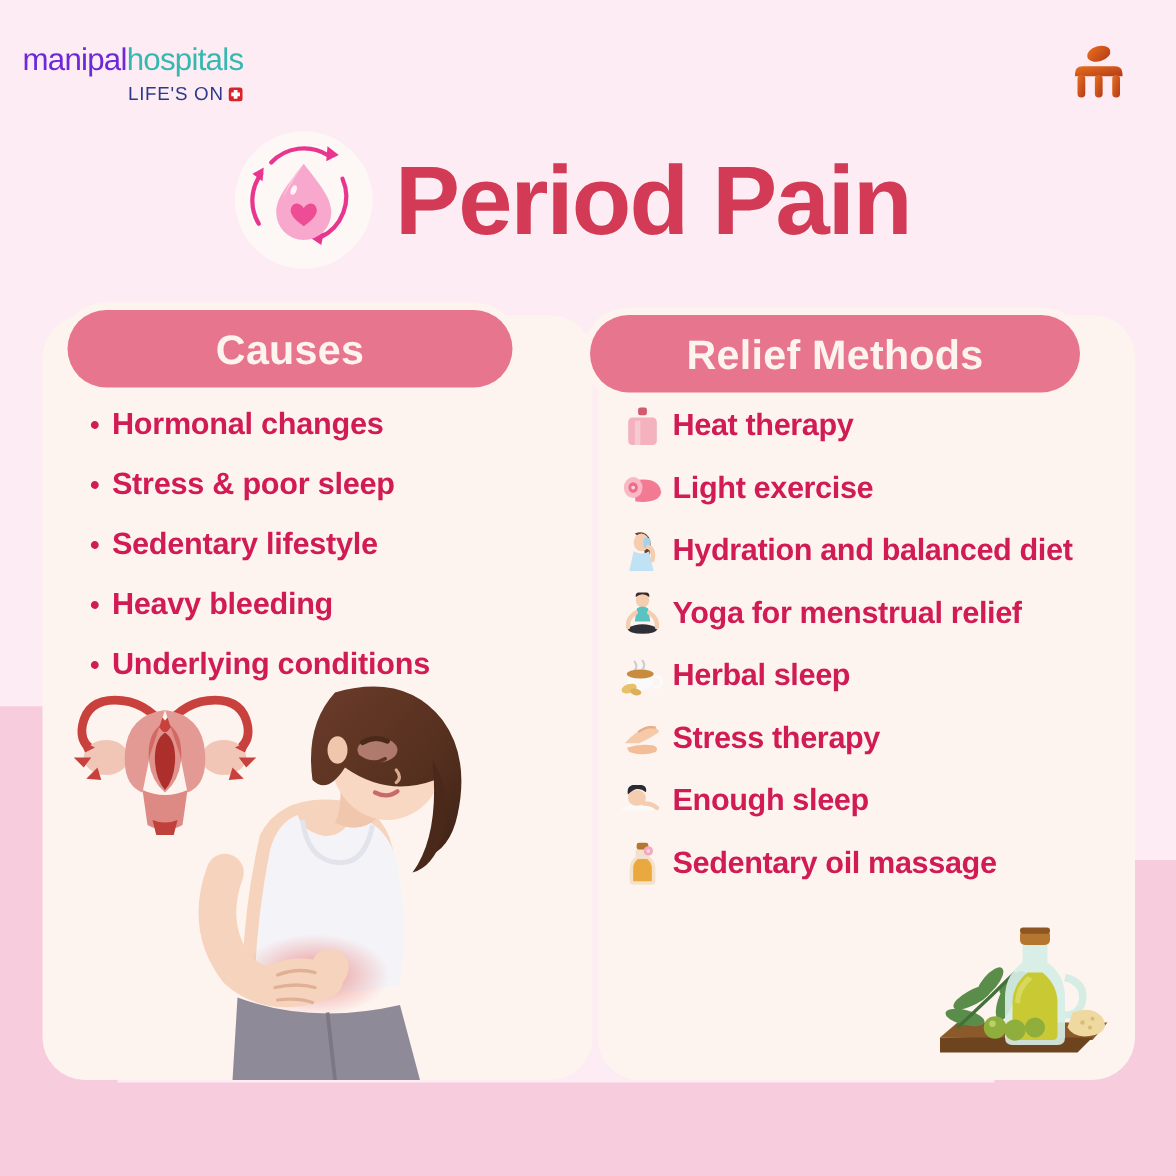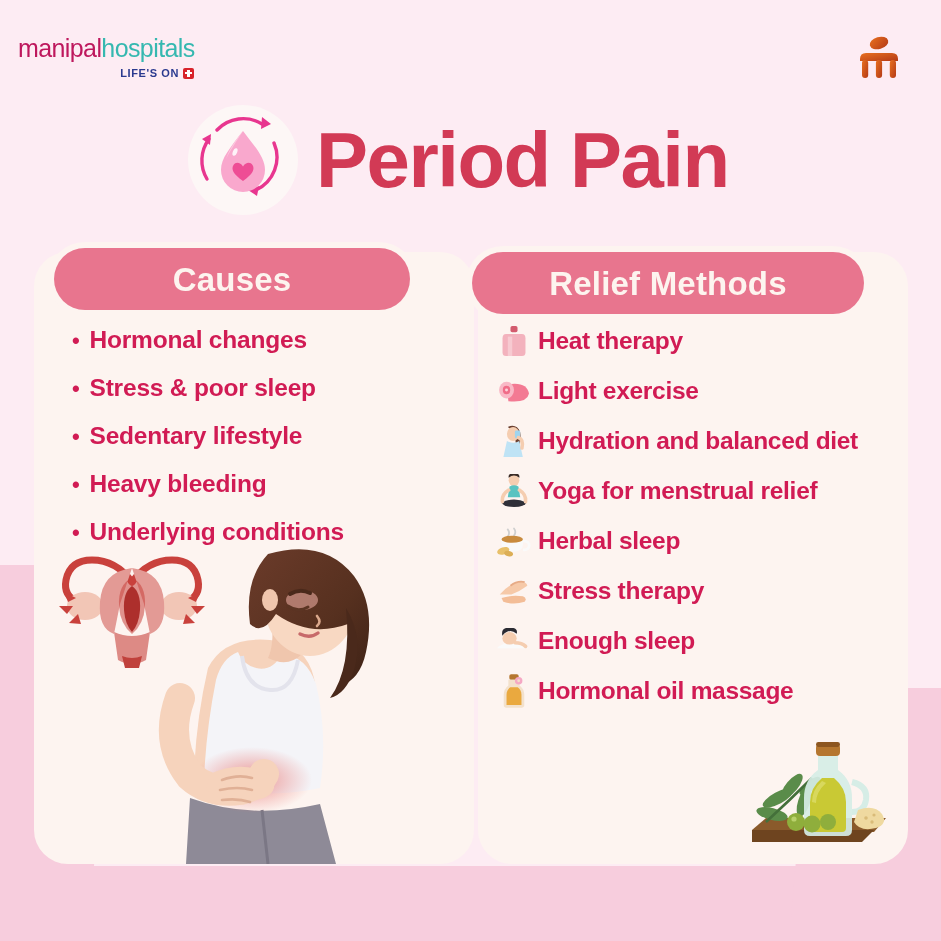--- a/index.html
+++ b/index.html
@@ -58,33 +58,33 @@
     width: 230px;
     user-select: none;
   }
   .logo-word {
     font-size: 25px;
     font-weight: 400;
     letter-spacing: -0.6px;
     line-height: 1;
     white-space: nowrap;
   }
-  .logo-manipal { color: #be185d; }
+  .logo-manipal { color: #6d28d9; }
   .logo-hospitals { color: #35b8b0; }
   .logo-tagline {
     display: flex;
     align-items: center;
     justify-content: flex-end;
     gap: 4px;
     width: 176px;
     margin-top: 6px;
   }
   .logo-tagline-text {
-    font-size: 11px;
-    font-weight: 700;
+    font-size: 15px;
+    font-weight: 400;
     letter-spacing: 0.6px;
     color: #2b3a8f;
   }
   .cross-badge {
     width: 11px;
     height: 11px;
     background: #d8232a;
     border-radius: 2px;
     position: relative;
   }
@@ -533,17 +533,17 @@
     <li>
       <span class="relief-emoji">
         <svg viewBox="0 0 30 40" width="28" height="38">
           <rect x="10" y="2" width="10" height="6" rx="2" fill="#b5762f"></rect>
           <path d="M9 8 h12 v6 q5 4 5 10 v11 q0 3 -3 3 h-16 q-3 0 -3 -3 v-11 q0 -6 5 -10 z" fill="#f2dfc8" opacity="0.9"></path>
           <path d="M7 24 q0 -5 4 -8 h8 q4 3 4 8 v11 h-16 z" fill="#eaa93f"></path>
           <circle cx="20" cy="9" r="4" fill="#f5a8c4"></circle>
           <circle cx="20" cy="9" r="1.5" fill="#f2dfc8"></circle>
         </svg>
       </span>
-      <span>Hormonal oil massage</span>
+      <span>Sedentary oil massage</span>
     </li>
   </ul>
 
 </div>
 
 </body></html>

